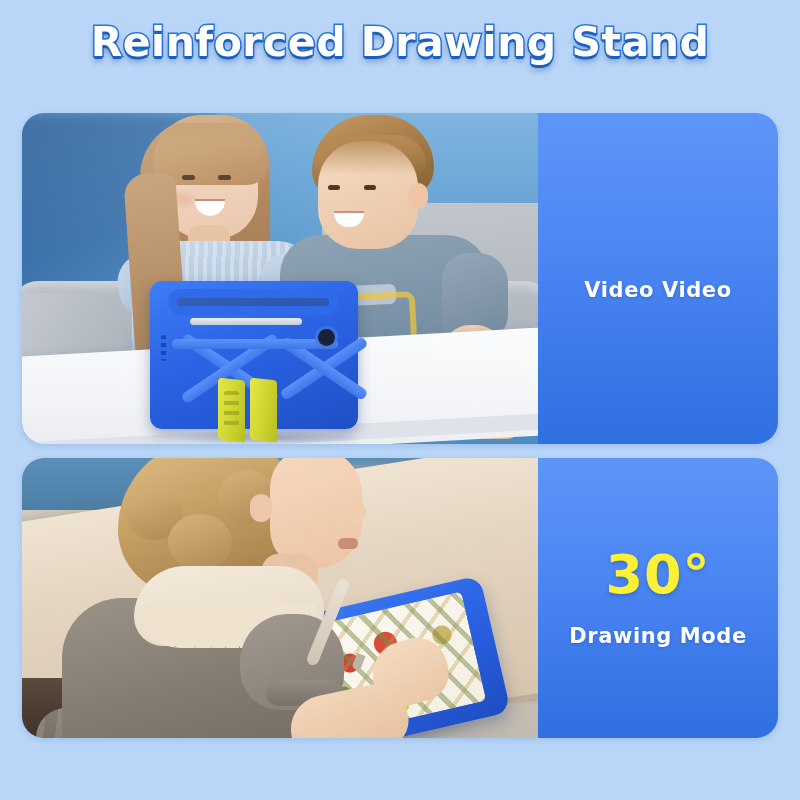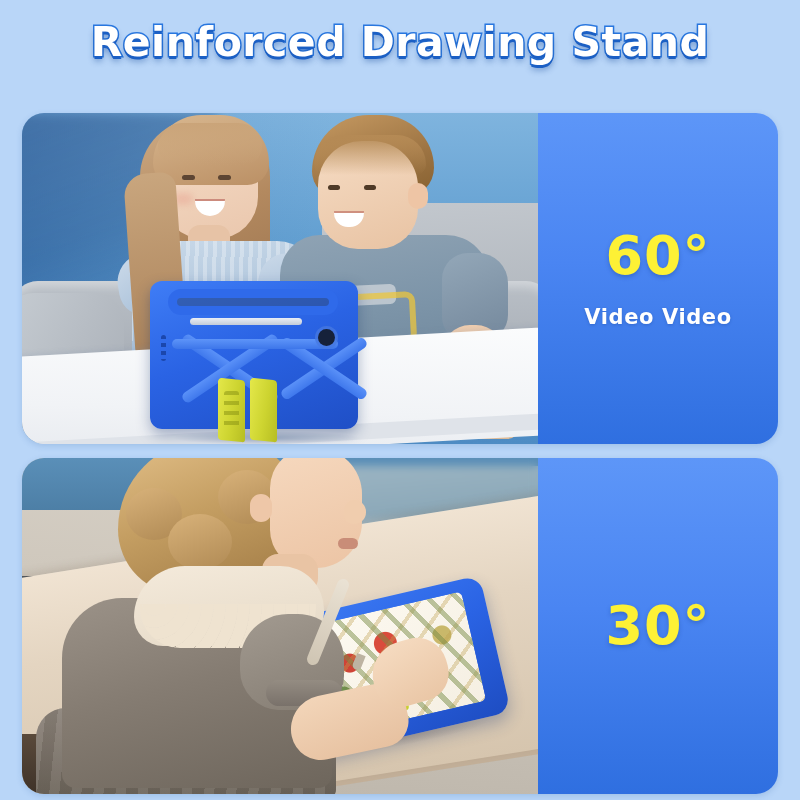--- a/index.html
+++ b/index.html
@@ -40,21 +40,21 @@
   .card {
     position: absolute;
     left: 22px;
     width: 756px;
     border-radius: 22px;
     overflow: hidden;
     display: flex;
     box-shadow: 0 2px 6px rgba(40,90,160,0.18);
   }
   #card-video { top: 113px; height: 331px; }
-  #card-drawing { top: 458px; height: 336px; }
+  #card-drawing { top: 458px; height: 280px; }
 
   .photo {
     position: relative;
     width: 516px;
     height: 100%;
     overflow: hidden;
     flex: none;
   }
 
   .label-panel {
@@ -682,21 +682,20 @@
     <div class="t1-handle"></div>
     <div class="t1-stylus"></div>
     <div class="t1-cam"></div>
     <div class="t1-btns"></div>
     <div class="t1-stand-l"></div>
     <div class="t1-stand-r"></div>
     <div class="t1-stand-holes"></div>
   </div>
 
   <div class="label-panel">
-    <div class="angle">60°</div>
     <div class="mode">Video Video</div>
   </div>
 </div>
 
 <div class="card" id="card-drawing">
 
   <div class="photo">
     <div class="p2-bg"></div>
     <div class="p2-wall"></div>
     <div class="p2-floor"></div>
@@ -737,14 +736,15 @@
     <div class="g2-sleeve"></div>
     <div class="g2-sleeve-cuff"></div>
     <div class="g2-arm"></div>
     <div class="g2-hand"></div>
     <div class="t2-stylus"></div>
     <div class="t2-stylus-tip"></div>
   </div>
 
   <div class="label-panel">
     <div class="angle">30°</div>
+    <div class="mode">Drawing Mode</div>
   </div>
 </div>
 
 </body></html>

